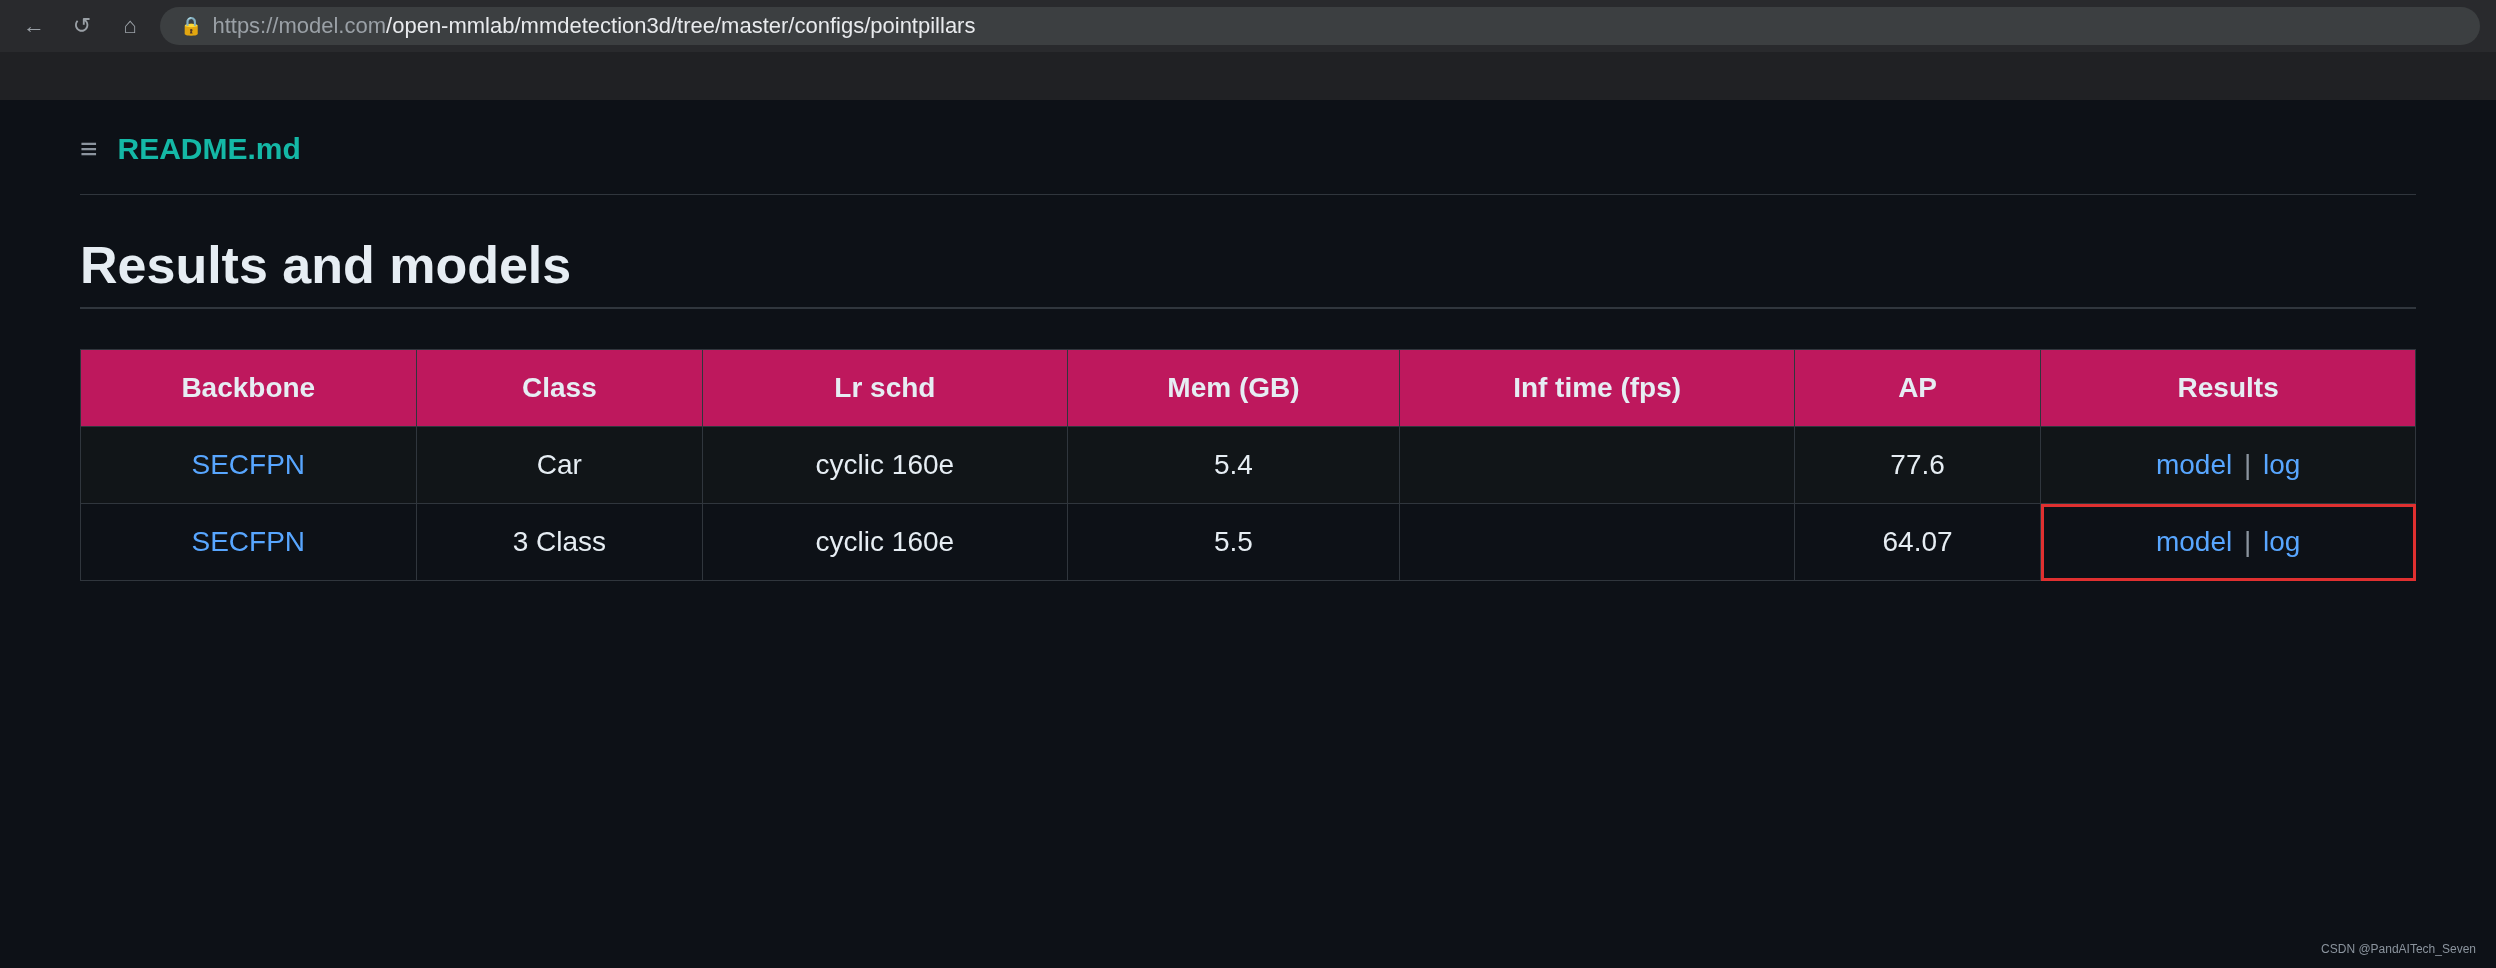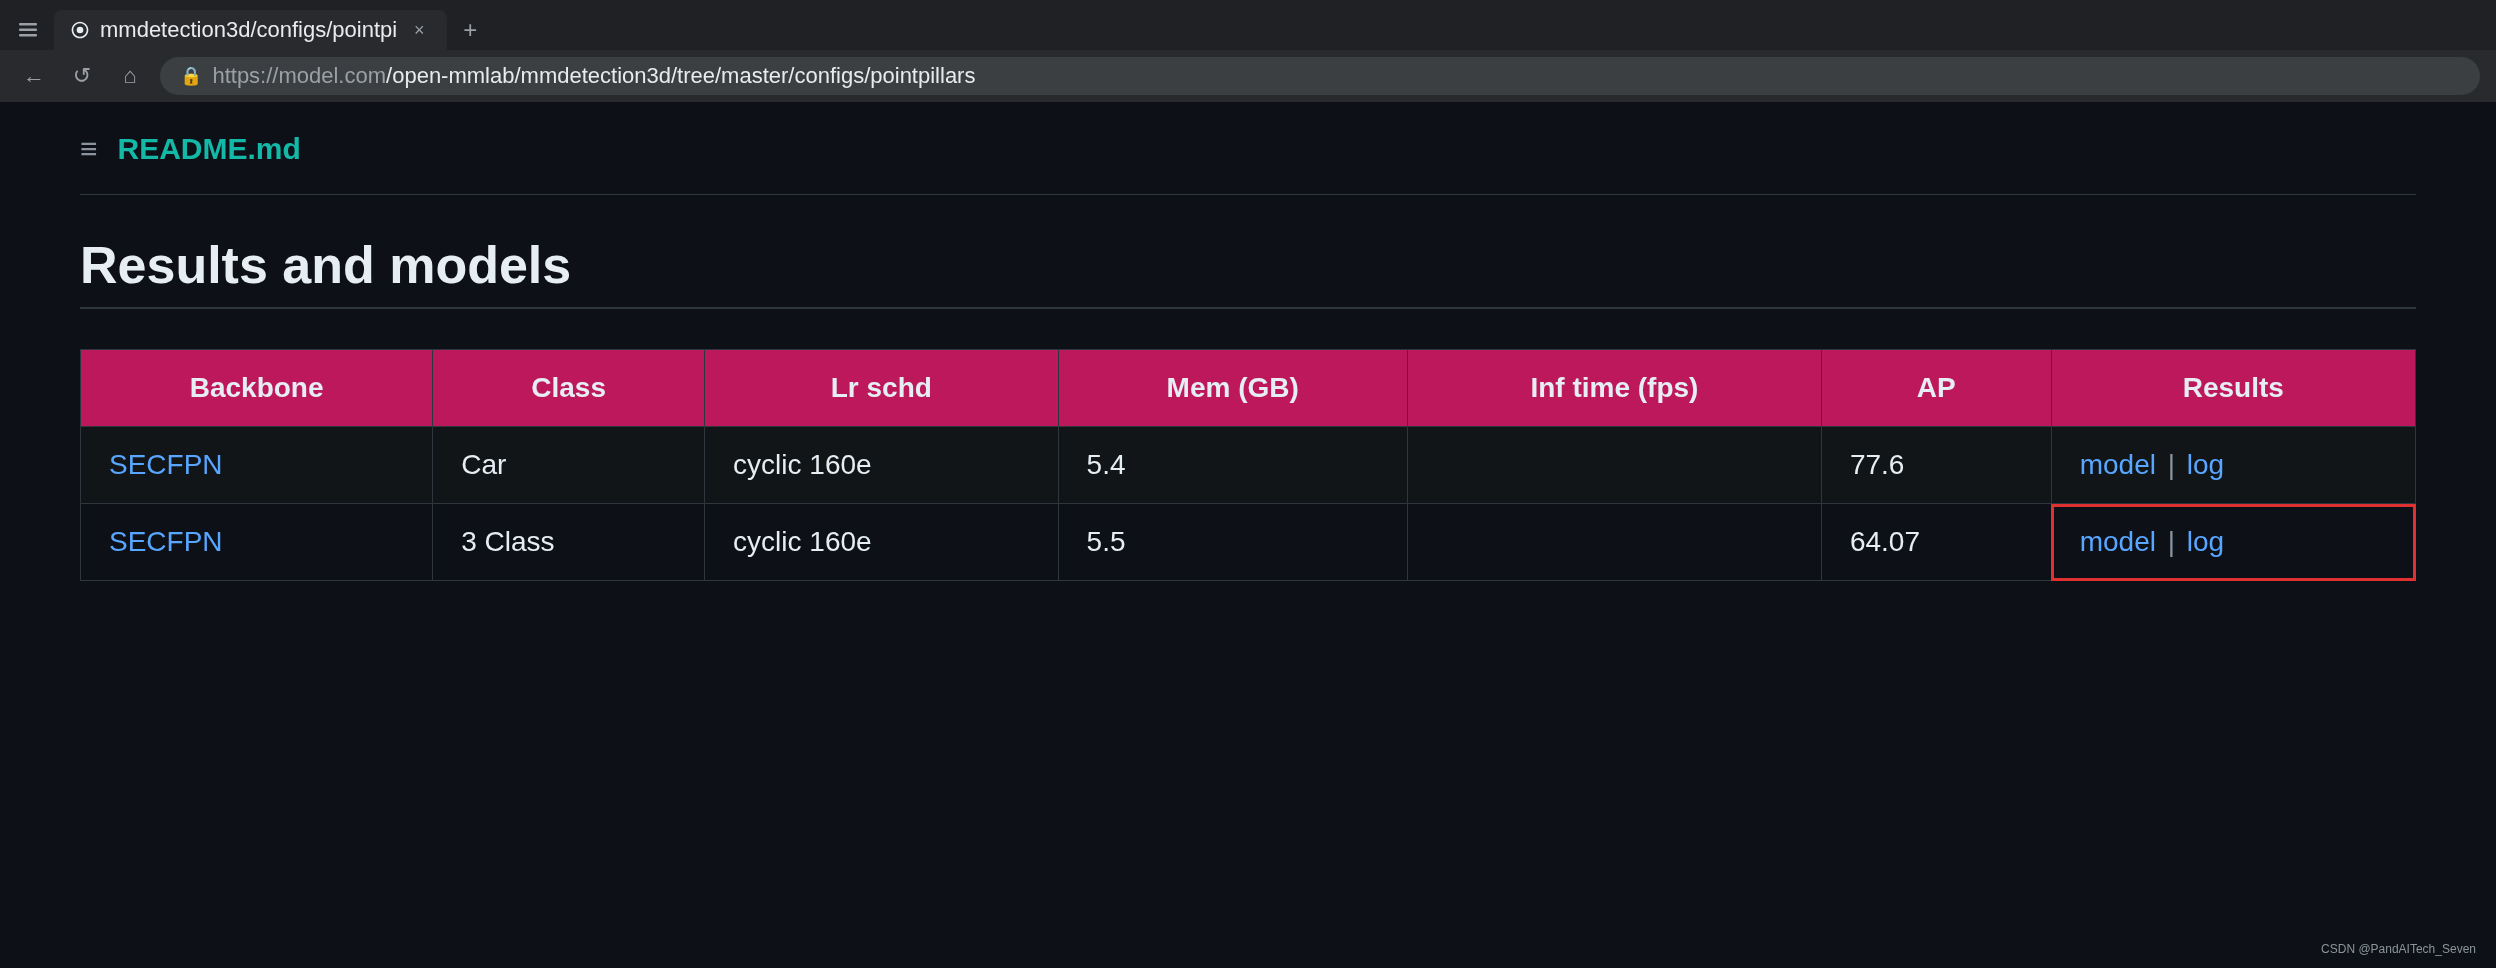--- a/index.html
+++ b/index.html
@@ -184,22 +184,22 @@
     .data-table th {
       background: #be185d;
       color: #e6edf3;
       font-weight: 600;
       padding: 22px 30px;
       text-align: center;
       border: 1px solid #30363d;
     }
 
     .data-table td {
-      padding: 22px 28px;
-      text-align: left;
+      padding: 22px 36px;
+      text-align: center;
       border: 1px solid #30363d;
       color: #e6edf3;
     }
 
     .data-table tr:nth-child(even) td {
       background: #0d1117;
     }
 
     .data-table tr:nth-child(odd) td {
       background: #111518;
@@ -226,41 +226,20 @@
       bottom: 12px;
       right: 20px;
       font-size: 12px;
       color: #8b949e;
     }
   </style>
 </head>
 <body>
 
 <div class="browser-chrome">
-  <div class="tab-bar">
-
-    <div class="nav-btn" style="margin-right:4px;">
-      <svg width="22" height="22" viewBox="0 0 22 22" fill="#9aa0a6">
-        <rect x="2" y="4" width="18" height="2.5" rx="1"></rect>
-        <rect x="2" y="9.5" width="18" height="2.5" rx="1"></rect>
-        <rect x="2" y="15" width="18" height="2.5" rx="1"></rect>
-      </svg>
-    </div>
-    <div class="tab-item">
-      <div class="tab-favicon">
-        <svg width="20" height="20" viewBox="0 0 24 24" fill="#e6edf3">
-          <path d="M12 2C6.477 2 2 6.477 2 12s4.477 10 10 10 10-4.477 10-10S17.523 2 12 2zm0 18c-4.418 0-8-3.582-8-8s3.582-8 8-8 8 3.582 8 8-3.582 8-8 8z"></path>
-          <circle cx="12" cy="12" r="4" fill="#e6edf3"></circle>
-        </svg>
-      </div>
-      <span class="tab-title">mmdetection3d/configs/pointpi</span>
-      <div class="tab-close">×</div>
-    </div>
-    <div class="tab-new">+</div>
-  </div>
   <div class="nav-bar">
     <div class="nav-btn">←</div>
     <div class="nav-btn">↺</div>
     <div class="nav-btn">⌂</div>
     <div class="address-bar">
       <span class="lock-icon">🔒</span>
       <span class="address-text">
         <span class="address-base">https://model.com</span><span>/open-mmlab/mmdetection3d/tree/master/configs/pointpillars</span>
       </span>
     </div>

